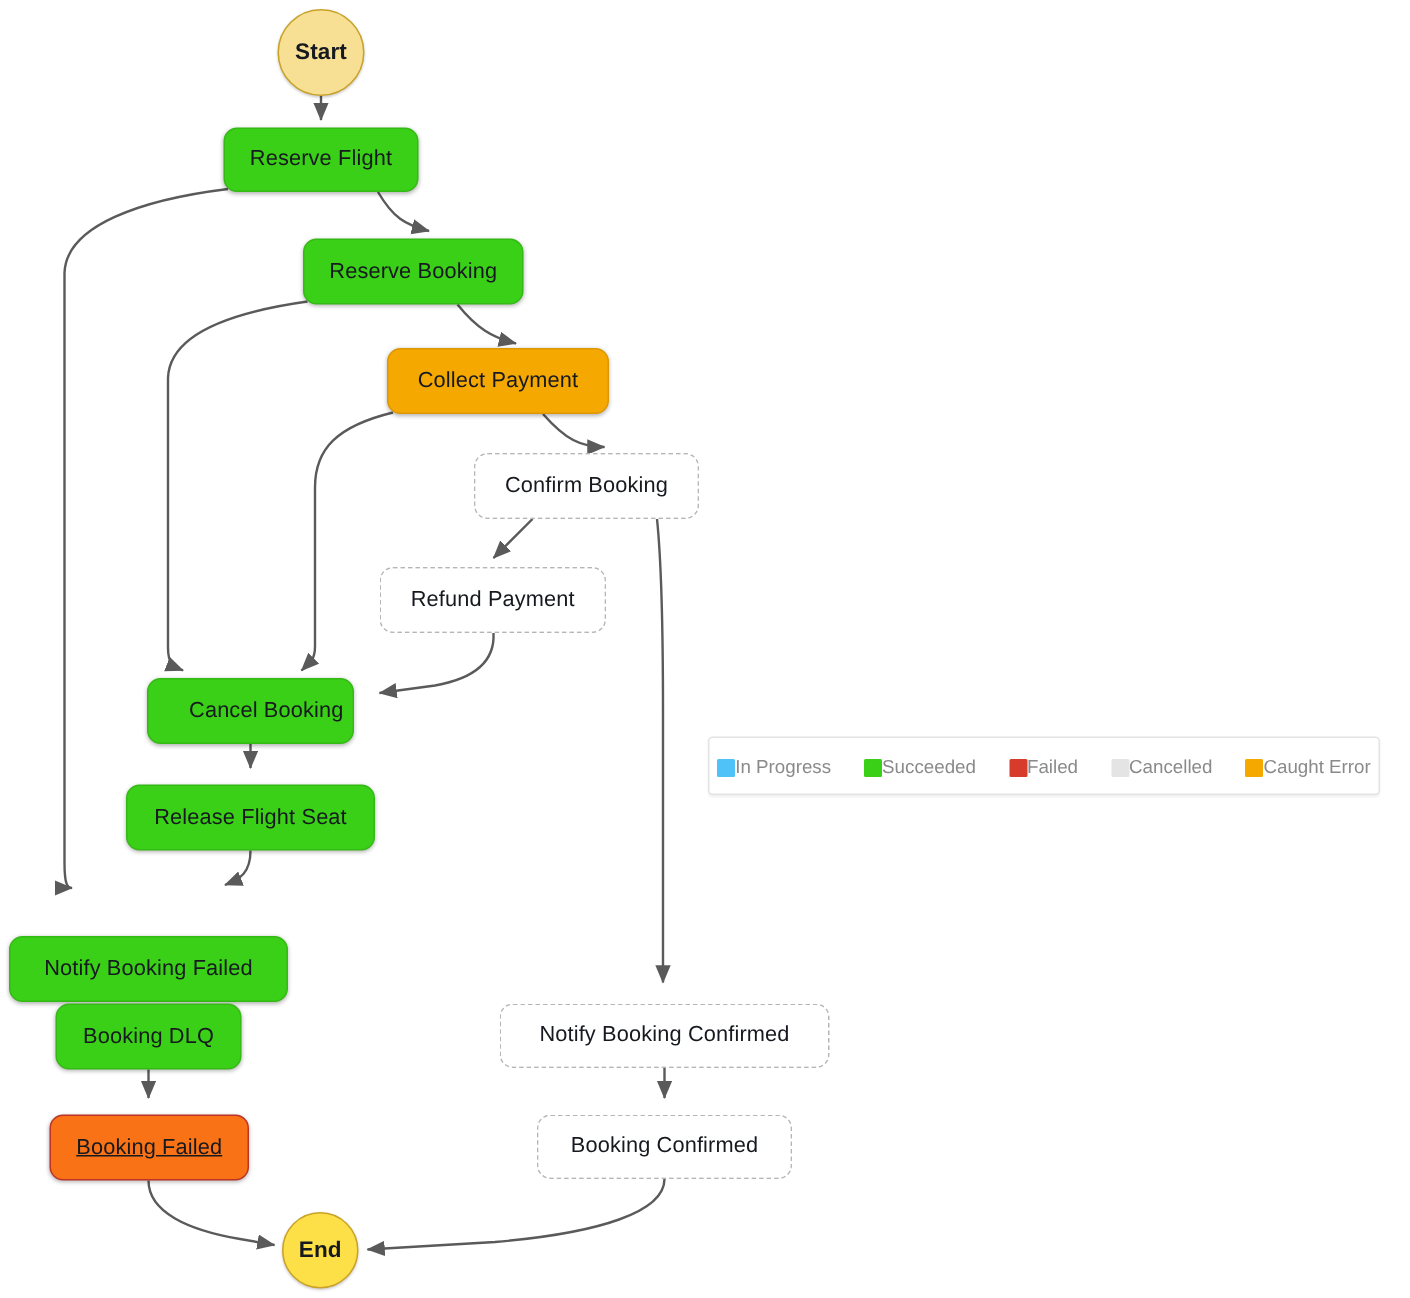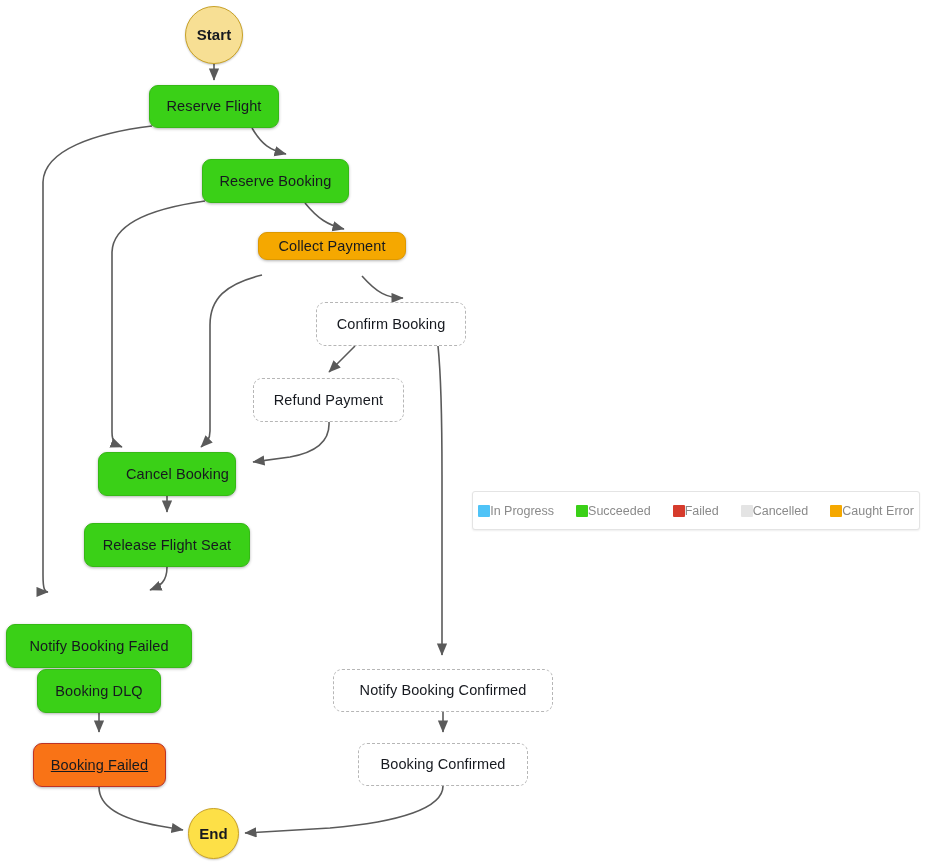--- a/index.html
+++ b/index.html
@@ -78,21 +78,21 @@
     border-radius: 3px;
     box-shadow: 0 1px 2px rgba(0,0,0,0.07);
     display: flex;
     align-items: center;
     justify-content: center;
     gap: 22px;
     z-index: 10;
   }
   .legend-item {
     display: flex;
-    align-items: center;
+    align-items: flex-end;
     gap: 0;
     font-size: 12.5px;
     color: #8a8a8a;
     white-space: nowrap;
   }
   .legend-swatch {
     width: 12px;
     height: 12px;
     flex: 0 0 12px;
     border-radius: 1px;
@@ -127,21 +127,21 @@
       <path class="edge-path" d="M99,787 C99,808 125,820 160,826 L183,830" marker-end="url(#arrowhead)"></path>
       <path class="edge-path" d="M443,712 L443,732" marker-end="url(#arrowhead)"></path>
       <path class="edge-path" d="M443,786 C443,808 400,822 330,828 L245,833" marker-end="url(#arrowhead)"></path>
     </g>
   </svg>
 
   <div id="nodes-container">
       <div class="node terminal" style="left: 185px; top: 6px; width: 58px; height: 58px; background: rgb(247, 223, 148);">Start</div>
       <div class="node task succeeded" style="left: 149px; top: 85px; width: 130px; height: 43px;">Reserve Flight</div>
       <div class="node task succeeded" style="left: 202px; top: 159px; width: 147px; height: 44px;">Reserve Booking</div>
-      <div class="node task caught" style="left: 258px; top: 232px; width: 148px; height: 28px;">Collect Payment</div>
+      <div class="node task caught" style="left: 258px; top: 232px; width: 148px; height: 44px;">Collect Payment</div>
       <div class="node task pending" style="left: 316px; top: 302px; width: 150px; height: 44px;">Confirm Booking</div>
       <div class="node task pending" style="left: 253px; top: 378px; width: 151px; height: 44px;">Refund Payment</div>
       <div class="node task succeeded" style="left: 98px; top: 452px; width: 138px; height: 44px; padding-left: 21px;">Cancel Booking</div>
       <div class="node task succeeded" style="left: 84px; top: 523px; width: 166px; height: 44px;">Release Flight Seat</div>
       <div class="node task succeeded" style="left: 6px; top: 597px; width: 186px; height: 44px; margin-top: 27px;">Notify Booking Failed</div>
       <div class="node task succeeded" style="left: 37px; top: 669px; width: 124px; height: 44px;">Booking DLQ</div>
       <div class="node task failed" style="left: 33px; top: 743px; width: 133px; height: 44px;">Booking Failed</div>
       <div class="node task pending" style="left: 333px; top: 669px; width: 220px; height: 43px;">Notify Booking Confirmed</div>
       <div class="node task pending" style="left: 358px; top: 743px; width: 170px; height: 43px;">Booking Confirmed</div>
       <div class="node terminal" style="left: 188px; top: 808px; width: 51px; height: 51px; background: #fde047;">End</div>

